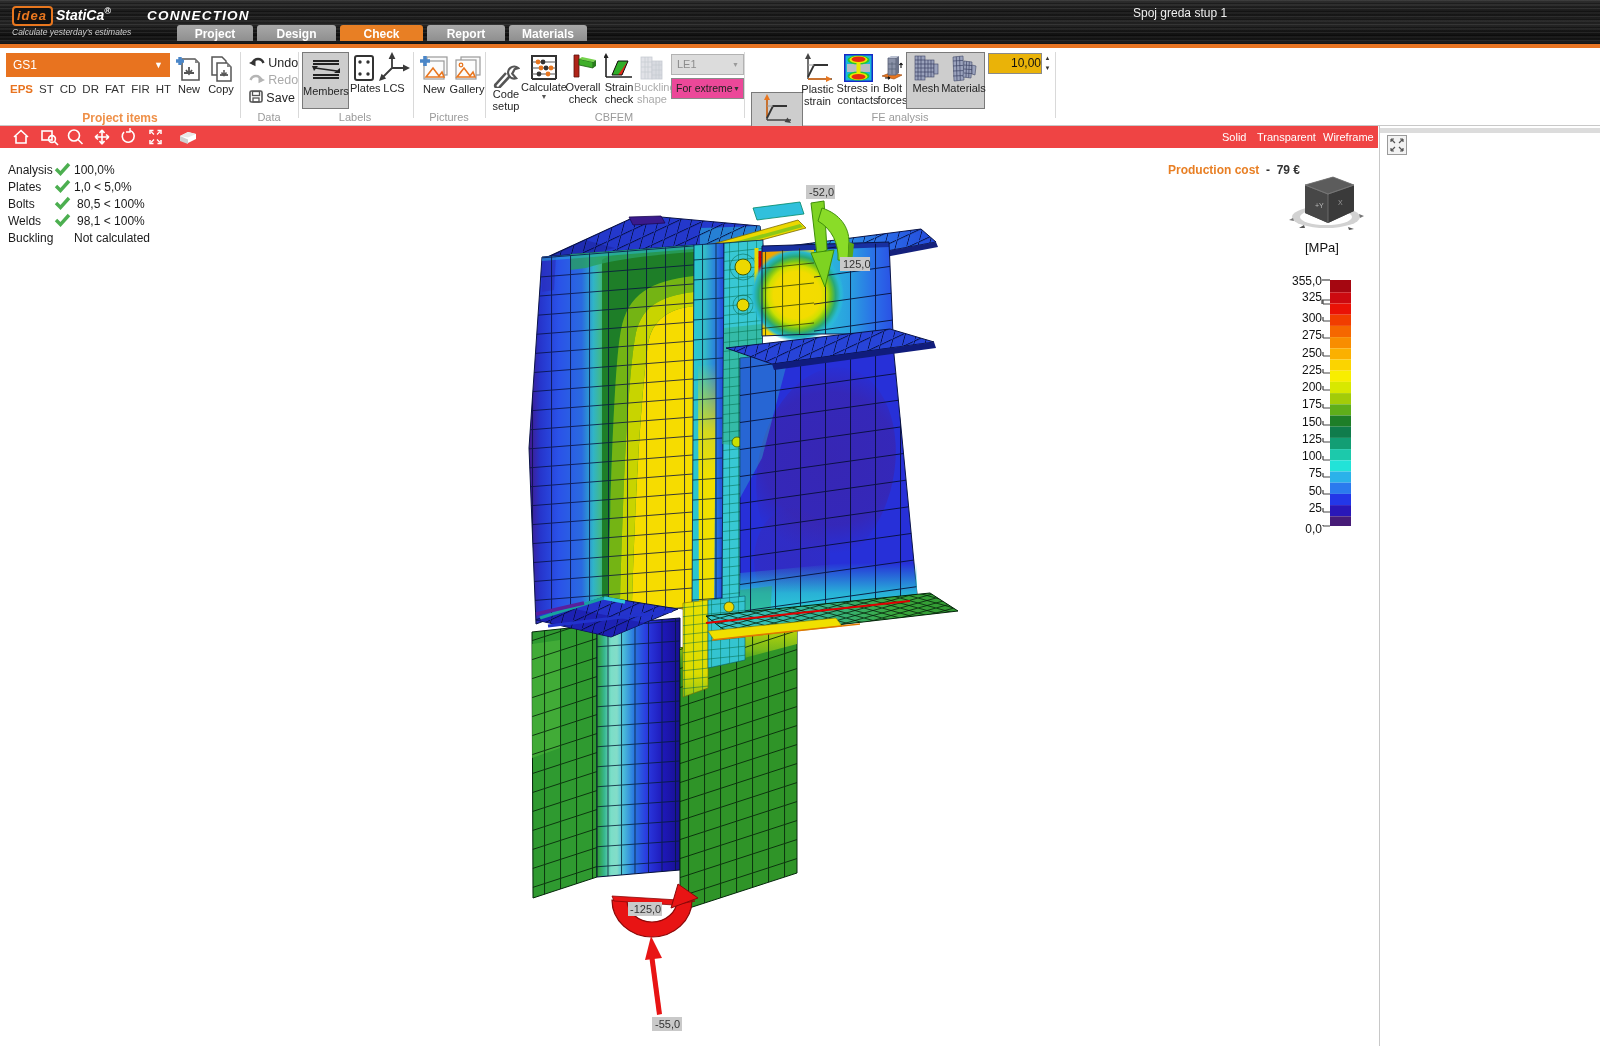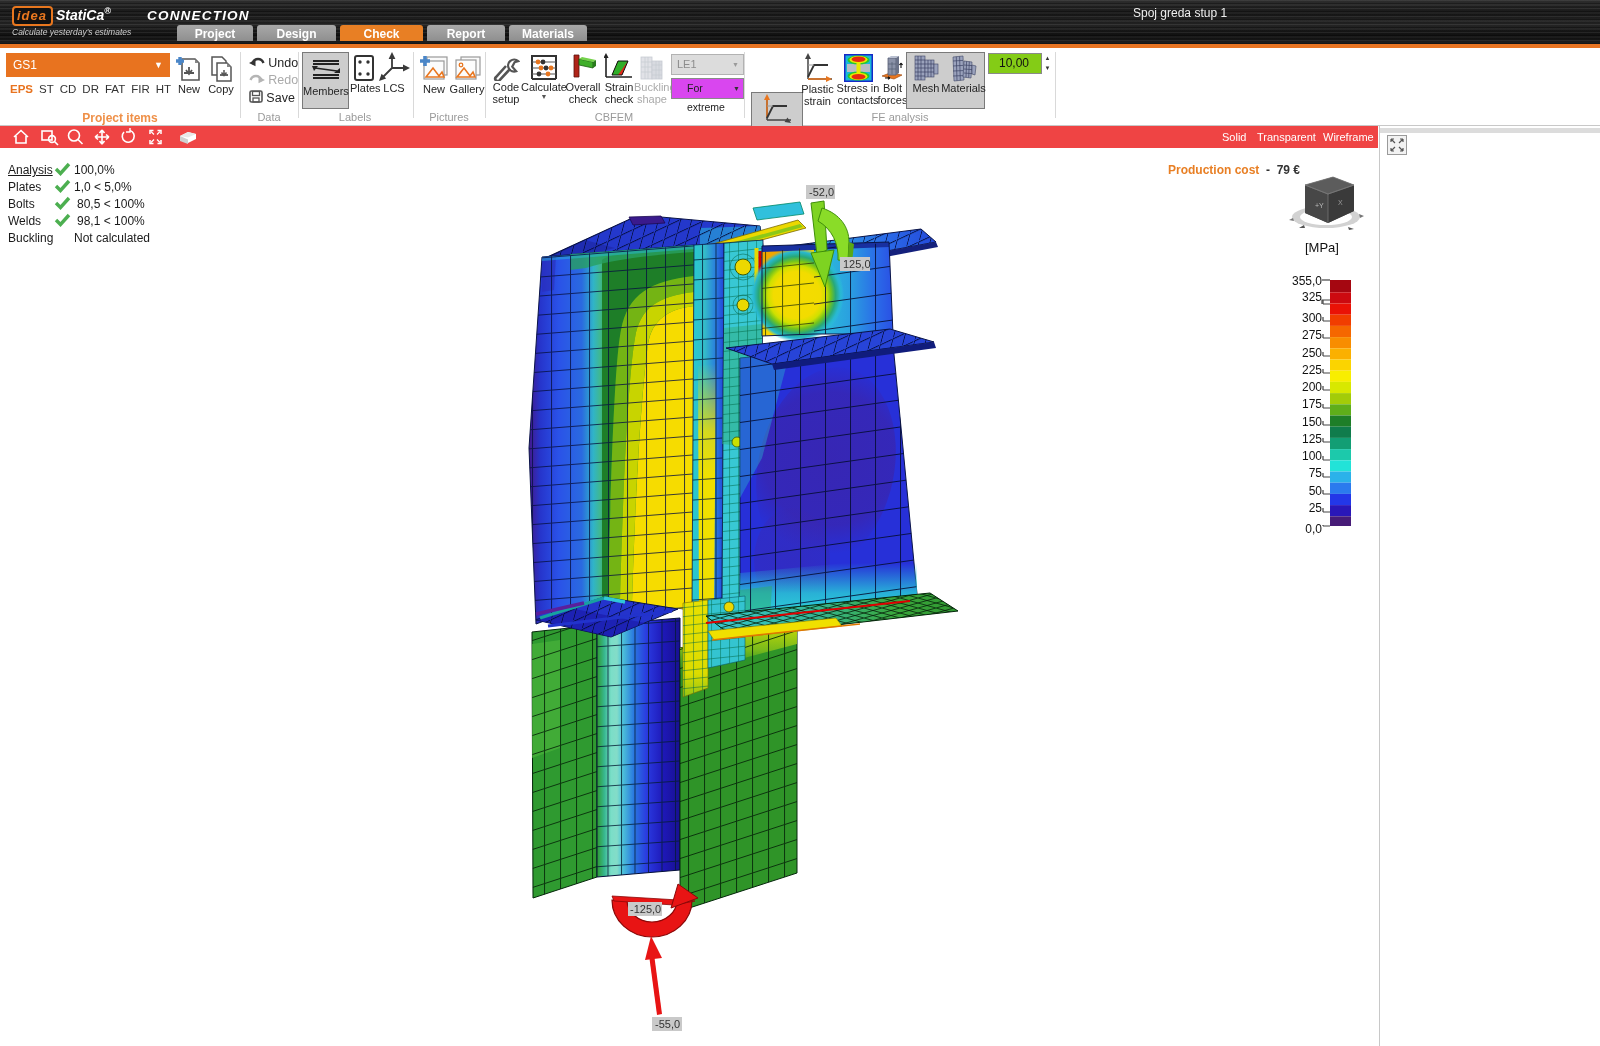--- a/index.html
+++ b/index.html
@@ -143,21 +143,21 @@
   <div class="ribtn" style="left:448px;top:7px;width:38px;">
     <svg class="icon" width="30" height="28" viewBox="0 0 30 28">
         <rect x="9" y="2" width="19" height="18" fill="#fafafa" stroke="#999" stroke-width="1.2"></rect>
         <rect x="4" y="5" width="20" height="19" fill="#fcfcfc" stroke="#999" stroke-width="1.2"></rect>
         <circle cx="9" cy="10" r="1.8" fill="none" stroke="#e8761f" stroke-width="1.3"></circle>
         <path d="M5,22 l7,-9 6,8 3,-4 2,5 z" fill="none" stroke="#e8761f" stroke-width="1.6"></path>
       </svg>
     <div class="lbl">Gallery</div>
   </div>
 
-  <div class="ribtn" style="left:490px;top:5px;width:32px;">
+  <div class="ribtn" style="left:490px;top:12px;width:32px;">
     <svg class="icon" width="28" height="28" viewBox="0 0 28 28">
         <path d="M20,3 a6,6 0 1 0 5,9 l-6,-1 -1,-5 z" fill="none" stroke="#555" stroke-width="2.2" transform="rotate(40 16 14)"></path>
         <path d="M14,13 L4,24 a2.4,2.4 0 0 0 3.4,3.4 L18,16" fill="none" stroke="#555" stroke-width="2.6"></path>
       </svg>
     <div class="lbl">Code<br>setup</div>
   </div>
   <div class="ribtn" style="left:520px;top:5px;width:48px;">
     <svg class="icon" width="30" height="28" viewBox="0 0 30 28">
         <path d="M3,2 v24 M27,2 v24 M3,3 h24 M3,26 h24" stroke="#333" stroke-width="2"></path>
         <path d="M3,9 h24 M3,15 h24 M3,21 h24" stroke="#555" stroke-width="1.2"></path>
@@ -193,21 +193,21 @@
   </div>
   <div class="ribtn" style="left:634px;top:5px;width:36px;">
     <svg class="icon" width="30" height="28" viewBox="0 0 30 28" opacity="0.55">
         <rect x="4" y="4" width="11" height="22" fill="#c9ccd4" stroke="#9aa0ae" stroke-width="0.8"></rect>
         <rect x="15" y="8" width="10" height="18" fill="#b9bdc8" stroke="#9aa0ae" stroke-width="0.8"></rect>
         <path d="M4,9 h11 M4,14 h11 M4,19 h11 M15,12 h10 M15,17 h10 M15,22 h10 M8,4 v22 M11,4 v22 M19,8 v18 M22,8 v18" stroke="#9aa0ae" stroke-width="0.7"></path>
       </svg>
     <div class="lbl dis">Buckling<br>shape</div>
   </div>
   <div style="position:absolute;left:671px;top:6px;width:73px;height:21px;background:#dcdcdc;border:1px solid #b2b2b2;color:#8c8c8c;font-size:11px;line-height:19px;padding-left:5px;">LE1<span style="position:absolute;right:4px;top:0;font-size:7px;color:#9a9a9a;">▼</span></div>
-  <div style="position:absolute;left:671px;top:30px;width:73px;height:21px;background:#d946ef;border:1px solid #8a8a8a;color:#222;font-size:10.5px;line-height:19px;padding-left:15px;">For extreme<span style="position:absolute;right:3px;top:0;font-size:7px;color:#333;">▼</span></div>
+  <div style="position:absolute;left:671px;top:30px;width:73px;height:21px;background:#ec4899;border:1px solid #8a8a8a;color:#222;font-size:10.5px;line-height:19px;padding-left:4px;">For extreme<span style="position:absolute;right:3px;top:0;font-size:7px;color:#333;">▼</span></div>
 
   <div class="ribtn pressed" style="left:751px;top:4px;width:52px;height:41px;margin-top:40px;">
     <svg class="icon" width="32" height="30" viewBox="0 0 32 30" style="margin-top:1px;">
         <path d="M6,26 V3 M6,26 H30" stroke="#444" stroke-width="1.5"></path>
         <path d="M6,0 l-3,6 h6 z" fill="#e8761f"></path>
         <path d="M6,3 v20" stroke="#e8761f" stroke-width="1.5"></path>
         <path d="M30,29 l-6.5,-1 3,-4.5 z" fill="#444"></path>
         <path d="M6,24 l6,-12 h14" fill="none" stroke="#333" stroke-width="1.8"></path>
         <path d="M6,12 h6" stroke="#999" stroke-width="1"></path>
       </svg>
@@ -267,21 +267,21 @@
     <svg class="icon" width="28" height="28" viewBox="0 0 28 28">
         <g stroke="#3c4464" stroke-width="0.6" fill="#9aa2bc">
           <path d="M3,3 l10,-1 1,24 -10,1 z"></path>
           <path d="M14,7 l8,1 -1,16 -8,-1 z"></path>
           <path d="M22,11 l4,1 -1,9 -3,-1 z"></path>
         </g>
         <path d="M3,7 l10,-0.6 M3,12 l10,-0.6 M3,17 l10,-0.4 M3,22 l10,-0.4 M6.3,2.7 l0.7,24 M9.6,2.4 l0.7,24 M14,11 l8,0.6 M14,15 l8,0.6 M14,19 l8,0.6 M16.6,7.3 l-0.6,16 M19.3,7.6 l-0.6,16" stroke="#3c4464" stroke-width="0.7"></path>
       </svg>
     <div class="lbl">Materials</div>
   </div>
-  <div style="position:absolute;left:988px;top:5px;width:54px;height:21px;background:#84cc16;border:1px solid #8a8a8a;font-size:12px;color:#111;text-align:right;line-height:19px;padding-right:12px;">10,00</div>
+  <div style="position:absolute;left:988px;top:5px;width:54px;height:21px;background:#eab308;border:1px solid #8a8a8a;font-size:12px;color:#111;text-align:right;line-height:19px;padding-right:0;">10,00</div>
   <div style="position:absolute;left:1042px;top:5px;width:11px;height:21px;font-size:6px;color:#333;text-align:center;line-height:10px;">▲<br>▼</div>
   <div class="vsep" style="left:240px;"></div>
   <div class="vsep" style="left:298px;"></div>
   <div class="vsep" style="left:413px;"></div>
   <div class="vsep" style="left:485px;"></div>
   <div class="vsep" style="left:744px;"></div>
   <div class="vsep" style="left:1055px;"></div>
   <div class="glabel orange" style="left:40px;width:160px;">Project items</div>
   <div class="glabel" style="left:239px;width:60px;">Data</div>
   <div class="glabel" style="left:305px;width:100px;">Labels</div>
@@ -319,21 +319,21 @@
   <div id="rpbtn"><svg width="18" height="18" viewBox="0 0 18 18">
         <g stroke="#555" stroke-width="1.2" fill="none">
           <path d="M7,7 L3,3 M3,3 v3 M3,3 h3"></path>
           <path d="M11,7 L15,3 M15,3 v3 M15,3 h-3"></path>
           <path d="M7,11 L3,15 M3,15 v-3 M3,15 h3"></path>
           <path d="M11,11 L15,15 M15,15 v-3 M15,15 h-3"></path>
         </g>
       </svg></div>
 </div>
 <div id="viewport">
-  <div class="chkrow" style="left:8px;top:15px;text-decoration:underline;">Analysis</div>
+  <div class="chkrow" style="left:8px;top:15px;">Analysis</div>
   <div class="chkrow" style="left:8px;top:32px;">Plates</div>
   <div class="chkrow" style="left:8px;top:49px;">Bolts</div>
   <div class="chkrow" style="left:8px;top:66px;">Welds</div>
   <div class="chkrow" style="left:8px;top:83px;">Buckling</div>
   <svg style="position:absolute;left:53px;top:14px;" width="20" height="88" viewBox="0 0 20 88">
     <g stroke="#4caf50" stroke-width="3.4" fill="none">
         <path d="M3,7 l4.5,4.5 L16,2"></path>
         <path d="M3,24 l4.5,4.5 L16,19"></path>
         <path d="M3,41 l4.5,4.5 L16,36"></path>
         <path d="M3,58 l4.5,4.5 L16,53"></path>

